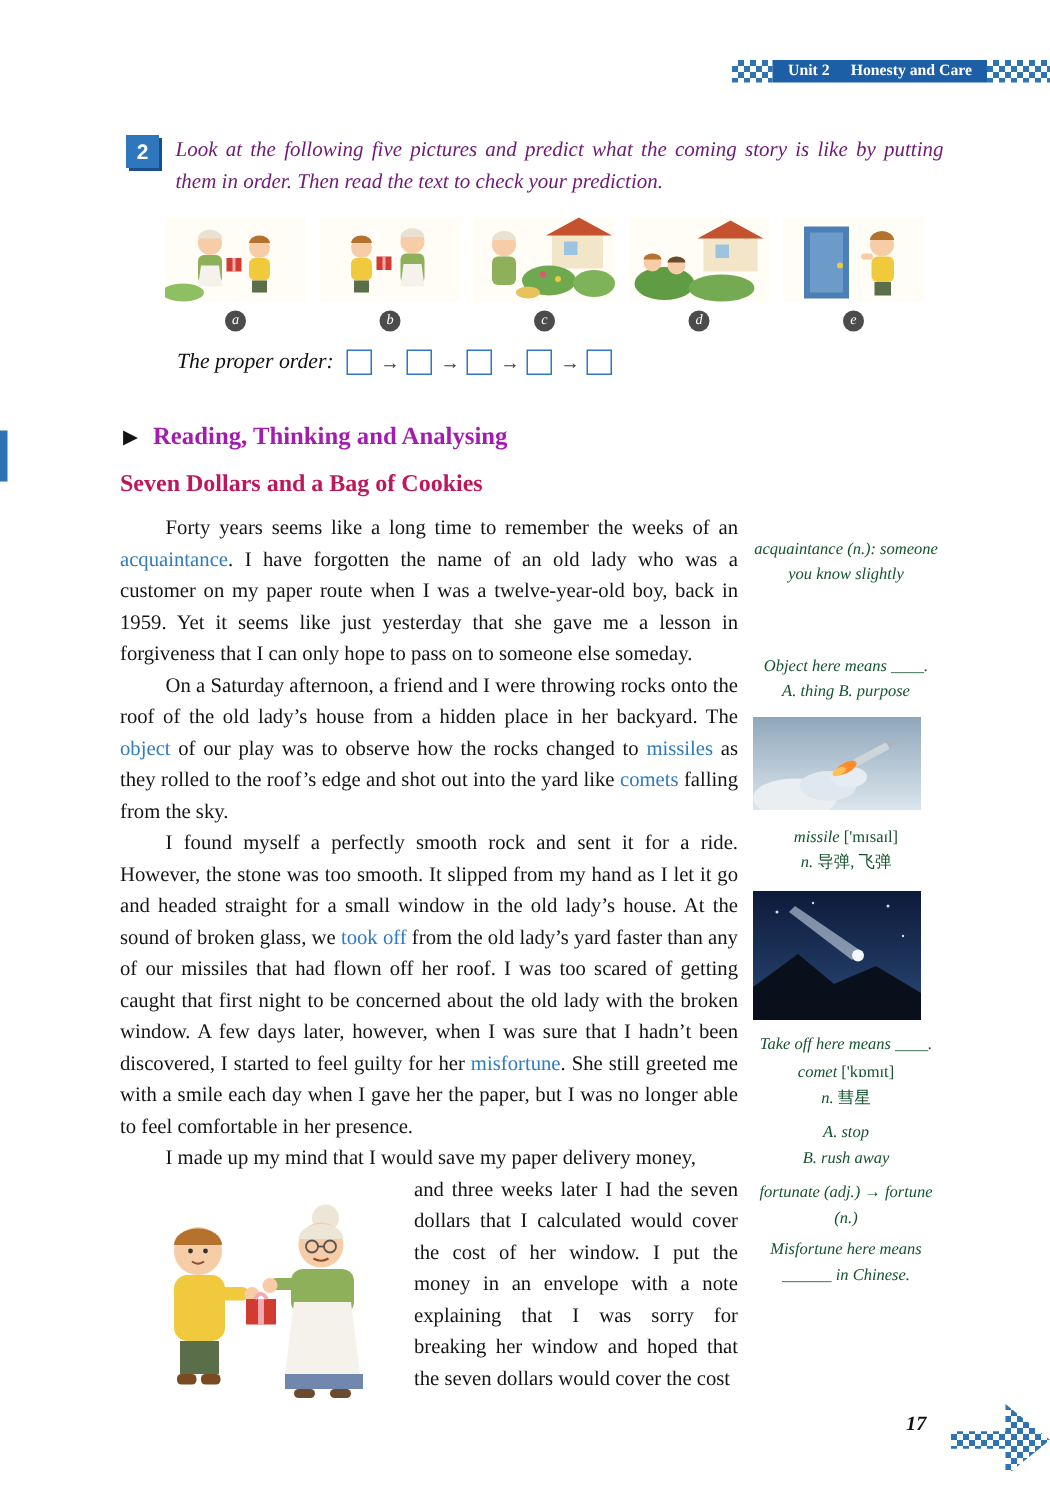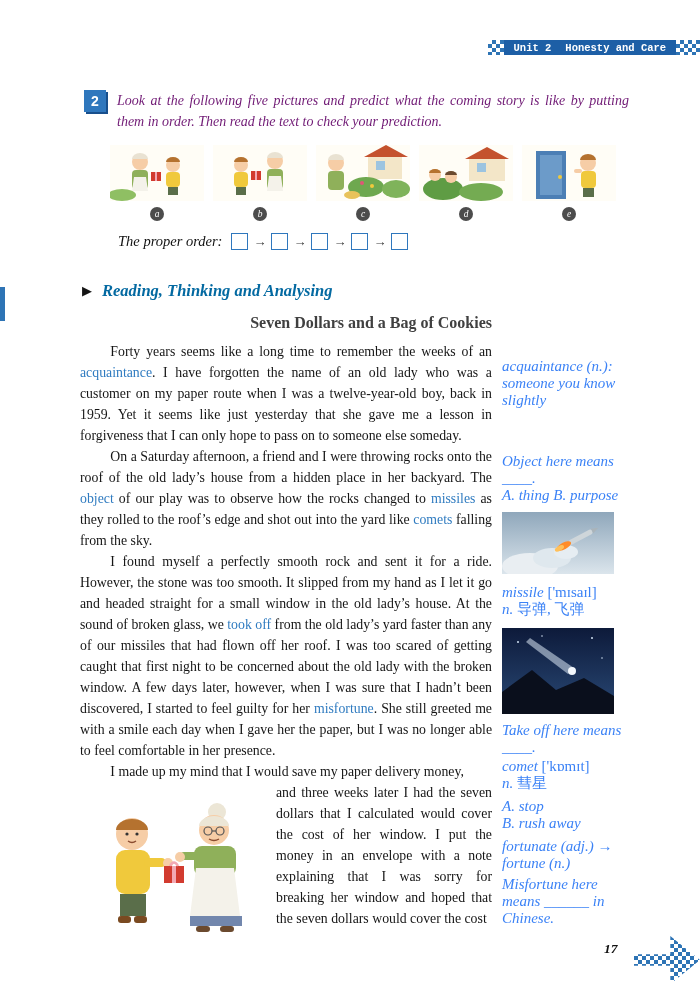--- a/index.html
+++ b/index.html
@@ -15,21 +15,21 @@
     background-position:0 0,4px 4px;
   }
 
   .spine-mark{position:absolute;left:0;top:287px;width:5px;height:34px;background:#2e74b5;}
 
   
   .unit-header{position:absolute;top:40px;left:488px;right:0;height:15px;display:flex;}
   .ch-left{width:30px;}
   .ch-right{width:46px;}
   .unit-bar{background:#1d5fa6;color:#fff;flex:1;display:flex;align-items:center;
-            padding:0 10px;font-family:Liberation Mono, monospace;font-weight:bold;
+            padding:0 10px;font-family:Liberation Serif, serif;font-weight:bold;
             font-size:10.5px;white-space:nowrap;}
   .unit-bar span + span{margin-left:14px;}
 
   
   .ex-row{position:absolute;left:84px;top:90px;width:545px;display:flex;gap:11px;}
   .ex-num{width:22px;height:22px;flex:none;background:#2f77bd;box-shadow:2px 2px 0 #184f8c;
           color:#fff;font:bold 14px "Liberation Sans",sans-serif;
           display:flex;align-items:center;justify-content:center;}
   .ex-text{font-style:italic;font-size:14px;line-height:21px;color:#701a75;text-align:justify;}
 
@@ -43,36 +43,36 @@
   
   .order-row{position:absolute;left:118px;top:233px;display:flex;align-items:center;gap:5px;
              font-style:italic;font-size:14.5px;color:#111;}
   .order-label{margin-right:4px;}
   .order-box{width:15px;height:15px;border:1.5px solid #2f77bd;display:inline-block;background:#fff;}
   .order-arrow{color:#3a3a3a;font-style:normal;font-size:13px;}
 
   
   .section-heading{position:absolute;left:82px;top:281px;display:flex;align-items:center;gap:10px;}
   .tri{color:#141414;font-size:13px;font-style:normal;}
-  .heading-text{color:#0369a1;font-weight:bold;font-size:16.5px;font-style:italic;}
-  .article-title{position:absolute;left:80px;top:314px;width:412px;text-align:right;
-                 color:#404040;font-weight:bold;font-size:16px;}
+  .heading-text{color:#a21caf;font-weight:bold;font-size:16.5px;}
+  .article-title{position:absolute;left:80px;top:314px;width:412px;text-align:left;
+                 color:#be185d;font-weight:bold;font-size:16px;}
 
   
   .article-body{position:absolute;left:80px;top:341px;width:412px;
                 font-size:13.8px;line-height:21px;color:#151515;text-align:justify;}
   .article-body p{margin:0;text-indent:2.2em;}
   .hl{color:#2f7bc0;}
   .p4-wrap{overflow:hidden;}
   .story-img{float:left;width:184px;height:148px;margin:4px 12px 0 0;}
   .p4-rest{text-indent:0 !important;}
 
   
   .sidebar{position:absolute;left:502px;top:358px;width:124px;
-           font-style:italic;font-size:15px;line-height:17px;color:#3b82f6;}
+           font-style:italic;font-size:11px;line-height:17px;color:#14532d;text-align:center;}
   .sb-block{margin:0;}
   .plain{font-style:normal;}
   .sb-photo{display:block;width:112px;}
   .mb44{margin-bottom:44px;} .mb10{margin-bottom:10px;} .mb8{margin-bottom:8px;}
   .mb6{margin-bottom:6px;} .mb4{margin-bottom:4px;} .mb2{margin-bottom:2px;} .mb0{margin-bottom:0;}
 
   
   .page-num{position:absolute;left:604px;top:941px;font:bold italic 13.5px "Liberation Serif",serif;color:#111;}
   .footer-checker{position:absolute;right:0;bottom:12px;width:66px;height:48px;
                   clip-path:polygon(0 38%,55% 38%,55% 0,100% 50%,55% 100%,55% 62%,0 62%);}

